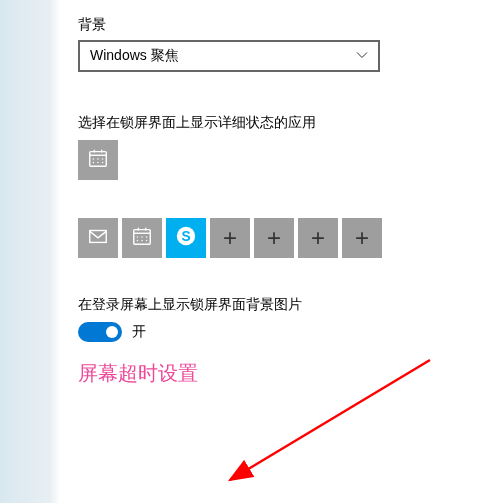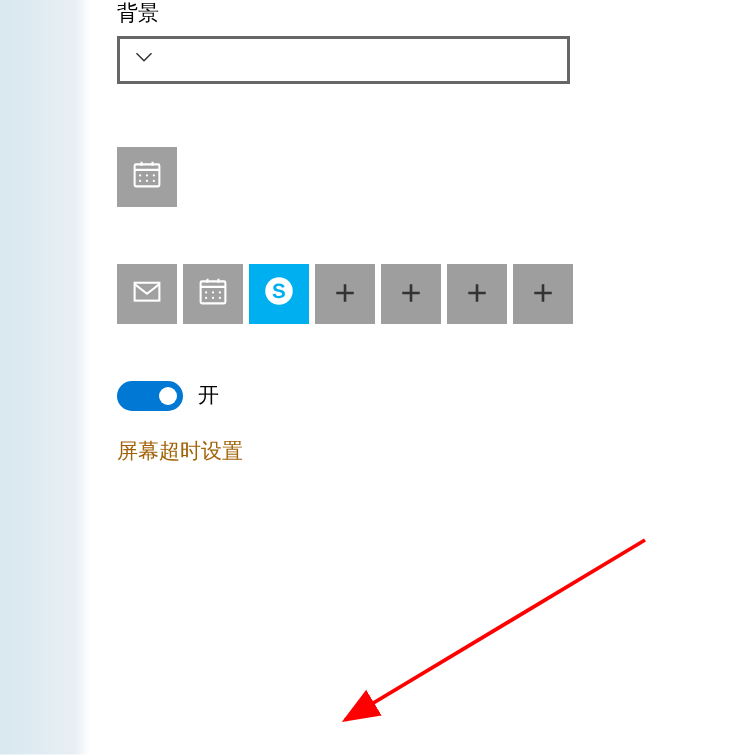--- a/index.html
+++ b/index.html
@@ -15,21 +15,21 @@
       overflow: hidden;
       position: relative;
     }
     .content {
       position: absolute;
       left: 60px;
       top: 0;
       right: 0;
       bottom: 0;
       background: #ffffff;
-      padding: 0 18px;
+      padding: 16px 18px;
     }
     .section-label {
       font-size: 14px;
       color: #000;
       margin-top: 0px;
       margin-bottom: 6px;
     }
     .section-label.first {
       margin-top: 0px;
     }
@@ -106,44 +106,46 @@
       border-radius: 50%;
       position: absolute;
       top: 4px;
       right: 4px;
     }
     .toggle-label {
       font-size: 14px;
       color: #000;
     }
     .link {
-      font-size: 14px;
-      color: #a16207;
+      font-size: 20px;
+      color: #ec4899;
       cursor: pointer;
       display: block;
       margin-bottom: 20px;
     }
     .arrow-annotation {
       position: absolute;
       pointer-events: none;
     }
   </style>
 </head>
 <body>
 
 <div class="content">
   <div class="section-label first">背景</div>
   <div class="dropdown">
+    <span class="dropdown-text">Windows 聚焦</span>
     <span>
       <svg class="chevron" viewBox="0 0 12 12">
           <path d="M1 3.5 L6 8.5 L11 3.5" stroke="#333" stroke-width="1" fill="none"></path>
         </svg>
     </span>
   </div>
 
+  <div class="section-label">选择在锁屏界面上显示详细状态的应用</div>
   <div class="app-row">
     <div class="app-tile">
       <span>
         <svg viewBox="0 0 24 24" fill="#fff">
             <rect x="3" y="5" width="18" height="16" rx="1" fill="none" stroke="#fff" stroke-width="1.5"></rect>
             <line x1="3" y1="9" x2="21" y2="9" stroke="#fff" stroke-width="1.5"></line>
             <line x1="8" y1="3" x2="8" y2="6" stroke="#fff" stroke-width="1.5"></line>
             <line x1="16" y1="3" x2="16" y2="6" stroke="#fff" stroke-width="1.5"></line>
             <circle cx="7" cy="13" r="0.8" fill="#fff"></circle>
             <circle cx="12" cy="13" r="0.8" fill="#fff"></circle>
@@ -196,20 +198,21 @@
       <span class="plus-sign">+</span>
     </div>
     <div class="app-tile plus">
       <span class="plus-sign">+</span>
     </div>
     <div class="app-tile plus">
       <span class="plus-sign">+</span>
     </div>
   </div>
 
+  <div class="section-label">在登录屏幕上显示锁屏界面背景图片</div>
   <div class="toggle-row">
     <div class="toggle">
       <div class="toggle-knob"></div>
     </div>
     <span class="toggle-label">开</span>
   </div>
 
   <a class="link">屏幕超时设置</a>
 </div>
 

